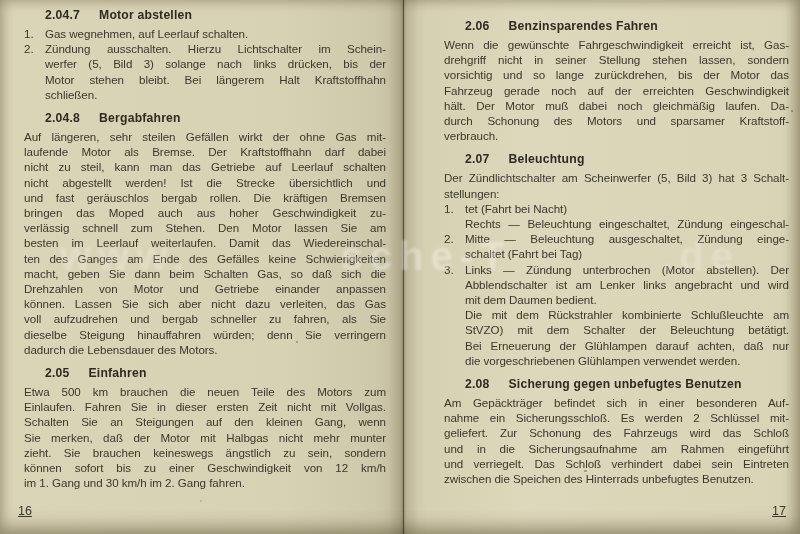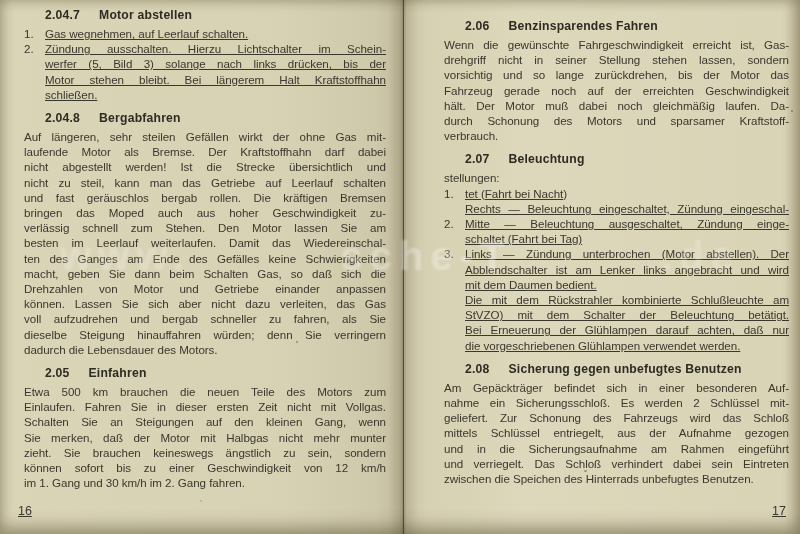--- a/index.html
+++ b/index.html
@@ -27,21 +27,21 @@
   .content-left{left:24px;width:362px;padding-top:6px;}
   .content-right{left:444px;width:345px;padding-top:17px;}
   .heading{font-weight:bold;color:#2e2b22;font-size:12.2px;margin:9px 0 4px 21px;letter-spacing:.2px;}
   .heading:first-child{margin-top:2px;}
   .hnum{display:inline-block;margin-right:19px;}
   .para,.list{font-size:11.6px;line-height:15.2px;letter-spacing:-.05px;}
   .ln{text-align:left;white-space:nowrap;}
   .ln.j{text-align:justify;text-align-last:justify;white-space:normal;}
   .li{display:flex;}
   .marker{flex:none;width:21px;}
-  .libody{flex:1;min-width:0;text-decoration:underline;}
+  .libody{flex:1;min-width:0;}
   .pagenum{position:absolute;bottom:16px;font-size:12.5px;color:#3a372d;text-decoration:underline;}
   .pagenum-left{left:18px;}
   .pagenum-right{right:14px;}
   
   .watermark{position:absolute;left:60px;right:60px;top:234px;display:flex;justify-content:space-between;align-items:center;pointer-events:none;font-weight:bold;font-size:40px;letter-spacing:7px;color:#ffffff;}
   .wm-part{opacity:.20;filter:blur(1px);}
   .wm-center{opacity:.30;}
   
   .speckle{position:absolute;width:2px;height:2px;border-radius:50%;background:rgba(90,82,55,.55);}
   .s1{left:791px;top:110px;}
@@ -72,22 +72,22 @@
             <div class="ln j">werfer (5, Bild 3) solange nach links drücken, bis der</div>
             <div class="ln j">Motor stehen bleibt.  Bei längerem Halt Kraftstoffhahn</div>
             <div class="ln">schließen.</div>
           </div>
         </div>
       </div>
       <div class="heading"><span class="hnum">2.04.8</span><span class="htitle">Bergabfahren</span></div>
       <div class="para">
         <div class="ln j">Auf längeren, sehr steilen Gefällen wirkt der ohne Gas mit-</div>
         <div class="ln j">laufende Motor als Bremse.  Der Kraftstoffhahn darf dabei</div>
+        <div class="ln j">nicht zu steil, kann man das Getriebe auf Leerlauf schalten</div>
         <div class="ln j">nicht abgestellt werden!  Ist die Strecke übersichtlich und</div>
-        <div class="ln j">nicht zu steil, kann man das Getriebe auf Leerlauf schalten</div>
         <div class="ln j">und fast geräuschlos bergab rollen.  Die kräftigen Bremsen</div>
         <div class="ln j">bringen das Moped auch aus hoher Geschwindigkeit zu-</div>
         <div class="ln j">verlässig schnell zum Stehen.  Den Motor lassen Sie am</div>
         <div class="ln j">besten im Leerlauf weiterlaufen.  Damit das Wiedereinschal-</div>
         <div class="ln j">ten des Ganges am Ende des Gefälles keine Schwierigkeiten</div>
         <div class="ln j">macht, geben Sie dann beim Schalten Gas, so daß sich die</div>
         <div class="ln j">Drehzahlen von Motor und Getriebe einander anpassen</div>
         <div class="ln j">können.  Lassen Sie sich aber nicht dazu verleiten, das Gas</div>
         <div class="ln j">voll aufzudrehen und bergab schneller zu fahren, als Sie</div>
         <div class="ln j">dieselbe Steigung hinauffahren würden;  denn Sie verringern</div>
@@ -110,20 +110,21 @@
         <div class="ln j">Wenn die gewünschte Fahrgeschwindigkeit erreicht ist, Gas-</div>
         <div class="ln j">drehgriff nicht in seiner Stellung stehen lassen, sondern</div>
         <div class="ln j">vorsichtig und so lange zurückdrehen, bis der Motor das</div>
         <div class="ln j">Fahrzeug gerade noch auf der erreichten Geschwindigkeit</div>
         <div class="ln j">hält.  Der Motor muß dabei noch gleichmäßig laufen.  Da-</div>
         <div class="ln j">durch Schonung des Motors und sparsamer Kraftstoff-</div>
         <div class="ln">verbrauch.</div>
       </div>
       <div class="heading"><span class="hnum">2.07</span><span class="htitle">Beleuchtung</span></div>
       <div class="para">
+        <div class="ln j">Der Zündlichtschalter am Scheinwerfer (5, Bild 3) hat 3 Schalt-</div>
         <div class="ln">stellungen:</div>
       </div>
       <div class="list">
         <div class="li">
           <span class="marker">1.</span>
           <div class="libody">
             <div class="ln">tet (Fahrt bei Nacht)</div>
             <div class="ln j">Rechts — Beleuchtung eingeschaltet, Zündung eingeschal-</div>
           </div>
         </div>
@@ -150,21 +151,20 @@
             <div class="ln j">Bei Erneuerung der Glühlampen darauf achten, daß nur</div>
             <div class="ln">die vorgeschriebenen Glühlampen verwendet werden.</div>
           </div>
         </div>
       </div>
       <div class="heading"><span class="hnum">2.08</span><span class="htitle">Sicherung gegen unbefugtes Benutzen</span></div>
       <div class="para">
         <div class="ln j">Am Gepäckträger befindet sich in einer besonderen Auf-</div>
         <div class="ln j">nahme ein Sicherungsschloß.  Es werden 2 Schlüssel mit-</div>
         <div class="ln j">geliefert.  Zur Schonung des Fahrzeugs wird das Schloß</div>
-        <div class="ln j">mittels Schlüssel entriegelt, aus der Aufnahme gezogen</div>
         <div class="ln j">und in die Sicherungsaufnahme am Rahmen eingeführt</div>
         <div class="ln j">und verriegelt.  Das Schloß verhindert dabei sein Eintreten</div>
         <div class="ln">zwischen die Speichen des Hinterrads unbefugtes Benutzen.</div>
       </div>
     </div>
 
   <div class="pagenum pagenum-left">16</div>
   <div class="pagenum pagenum-right">17</div>
 
   <div class="gutter"></div>

